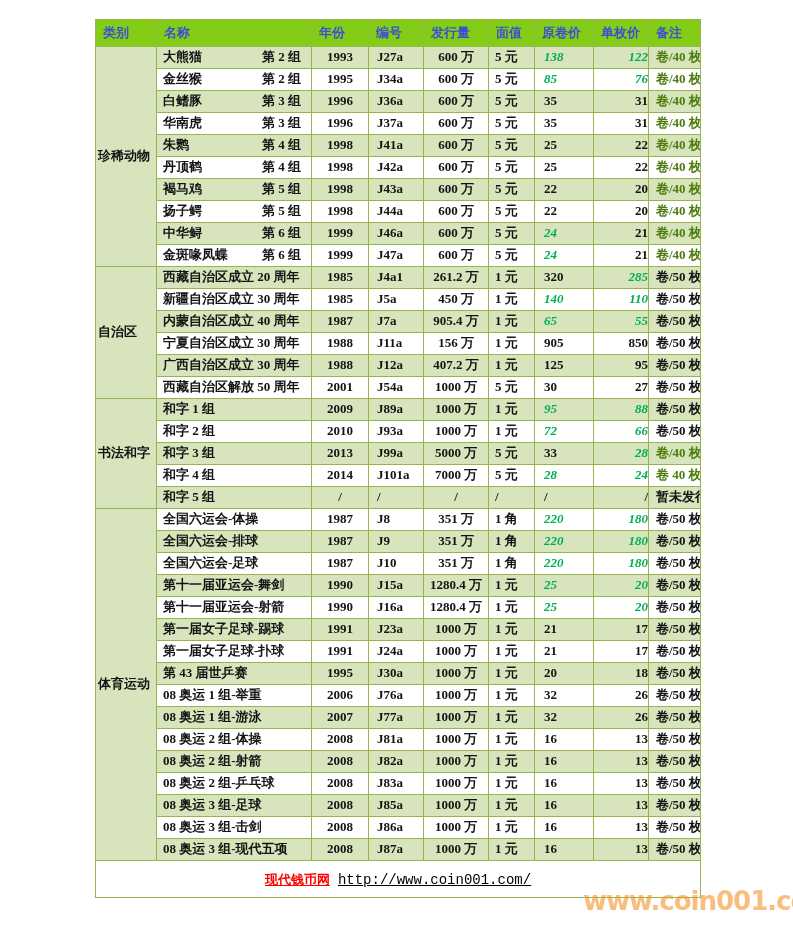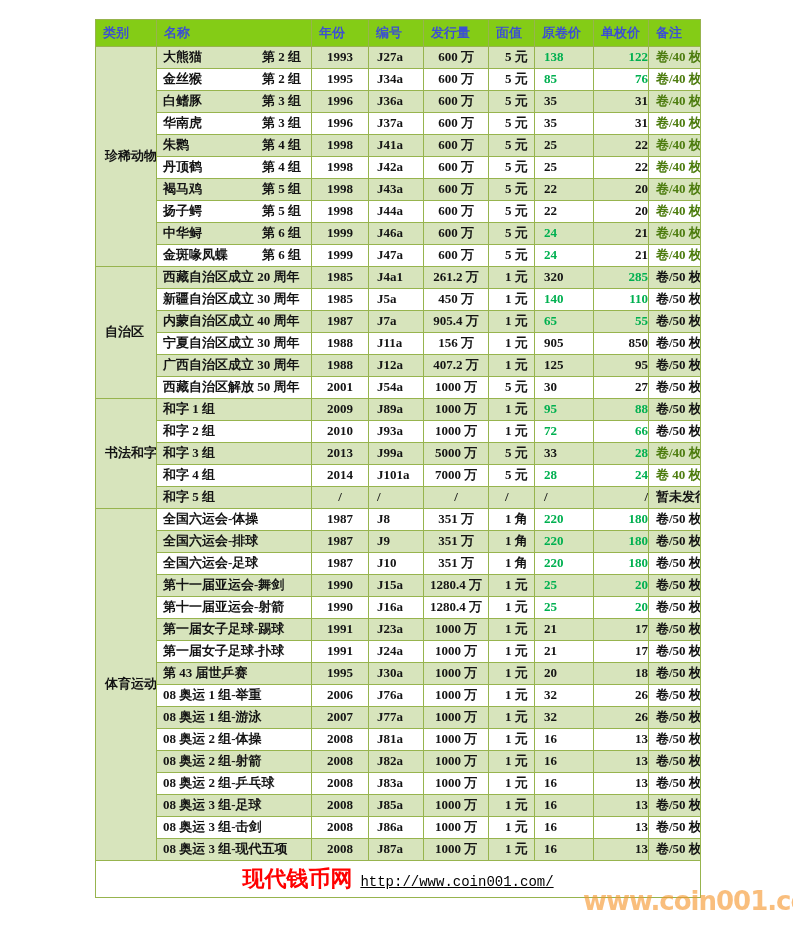--- a/index.html
+++ b/index.html
@@ -6,34 +6,34 @@
   .page{position:relative;width:793px;height:927px;background:#ffffff;overflow:hidden;
         font-family:"Liberation Serif","DejaVu Serif",serif;}
   table.price{position:absolute;left:95px;top:19px;width:605px;
               border-collapse:collapse;table-layout:fixed;}
   th,td{border:1px solid #97B44E;overflow:hidden;white-space:nowrap;}
   thead th{background:#84cc16;color:#3C50D2;text-align:left;height:26px;
            font-size:13px;font-weight:bold;padding:0 0 0 7px;}
   tbody tr{height:22px;}
   tbody td{font-size:13px;font-weight:bold;color:#141414;padding:0;line-height:1.1;background:#ffffff;}
   tr.shade td{background:#D7E4BC;}
-  td.cat{background:#D7E4BC !important;text-align:left;padding-left:9px;vertical-align:middle;}
+  td.cat{background:#D7E4BC !important;text-align:left;padding-left:2px;vertical-align:middle;}
   td.name .nwrap{display:flex;justify-content:space-between;padding:0 10px 0 6px;}
   td.name .one{padding-left:6px;}
   td.year{text-align:center;margin-top:8px;}
   td.code{padding-left:8px;}
   td.vol{text-align:center;}
-  td.face{padding-left:16px;}
+  td.face{padding-left:6px;}
   td.roll{padding-left:9px;}
   td.single{padding-left:8px;text-align:right;}
   td.note{padding-left:7px;}
-  .green{color:#00B050;}
+  .green{color:#00B050;font-style:italic;}
   .blue{color:#4d7c0f;}
   tfoot td.foot{height:34px;text-align:center;vertical-align:middle;background:#ffffff;}
-  .site{color:#FF0000;font-size:22px;font-weight:bold;font-family:"Liberation Sans","DejaVu Sans",sans-serif;}
+  .site{color:#FF0000;font-size:13px;font-weight:bold;font-family:"Liberation Sans","DejaVu Sans",sans-serif;text-decoration:underline;}
   .url{color:#000000;font-family:"Liberation Mono","DejaVu Sans Mono",monospace;font-size:14px;
        text-decoration:underline;font-weight:normal;margin-left:8px;}
   .wm{position:absolute;left:583px;top:886px;z-index:5;
       font-family:"DejaVu Sans","Liberation Sans",sans-serif;font-weight:bold;font-size:26px;
       color:rgba(246,150,45,0.62);white-space:nowrap;letter-spacing:-1px;}
 </style>
 </head>
 <body>
 
 <div class="page">

